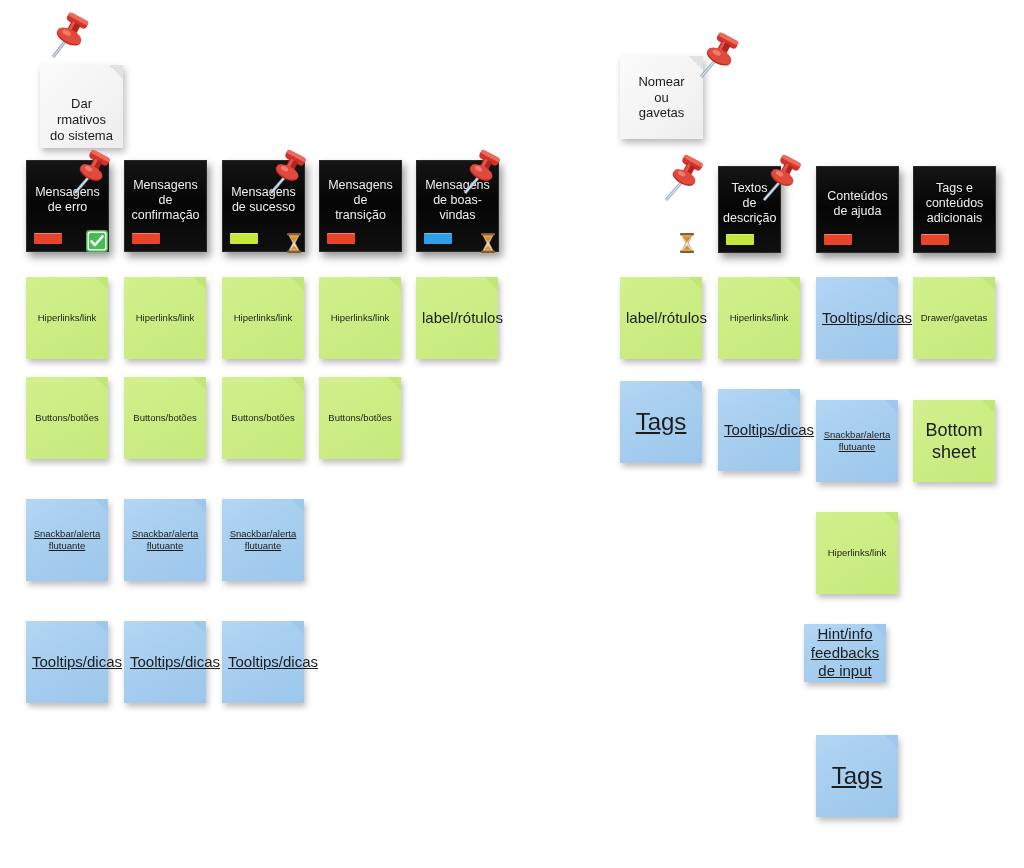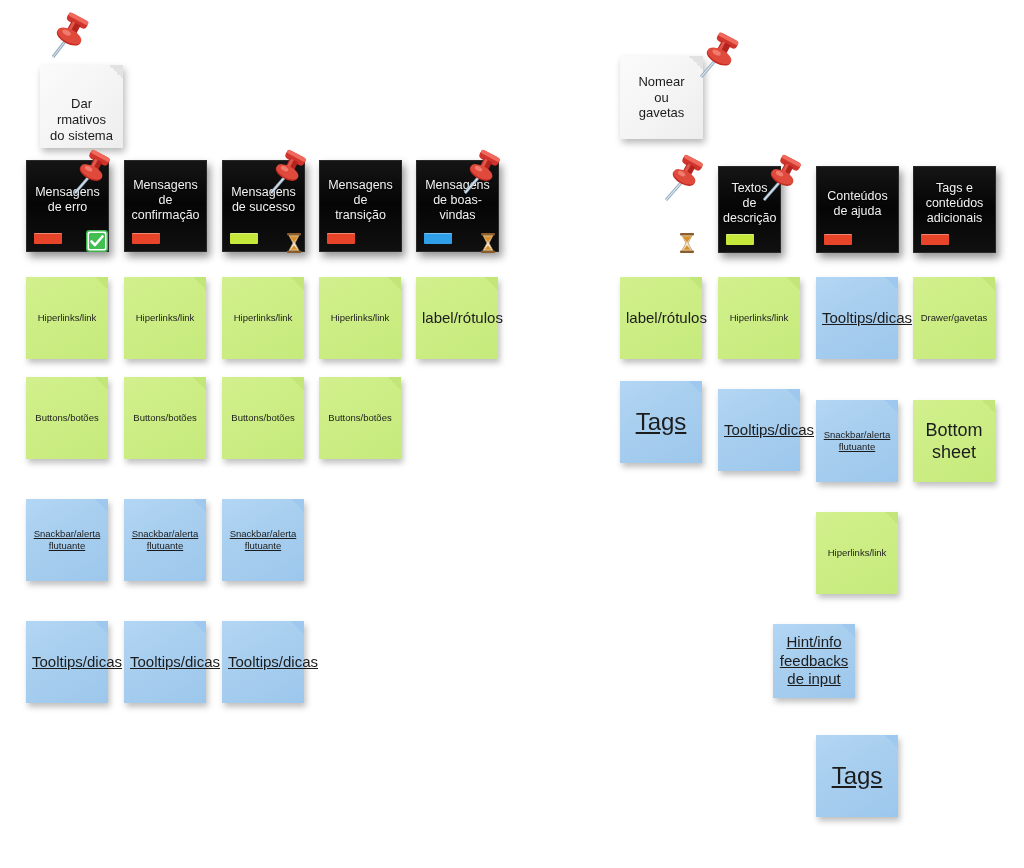--- a/index.html
+++ b/index.html
@@ -414,21 +414,21 @@
   </div>
   <div class="note blue t-sm" style="left:816px; top:400px; width:82px; height:82px;">
     <span class="n-text">
       <span>Snackbar/alerta</span><br>
       <span>flutuante</span>
     </span>
   </div>
   <div class="note green t-sm" style="left:816px; top:512px; width:82px; height:82px;">
     <span class="n-text">Hiperlinks/link</span>
   </div>
-  <div class="note blue t-md" style="left:773px; top:624px; width:82px; height:74px;">
+  <div class="note blue t-md" style="left:804px; top:624px; width:82px; height:58px;">
     <span class="n-text">
       <span>Hint/info</span><br>
       <span>feedbacks</span><br>
       <span>de input</span>
     </span>
   </div>
   <div class="note blue t-xl" style="left:816px; top:735px; width:82px; height:82px;">
     <span class="n-text">Tags</span>
   </div>
 

